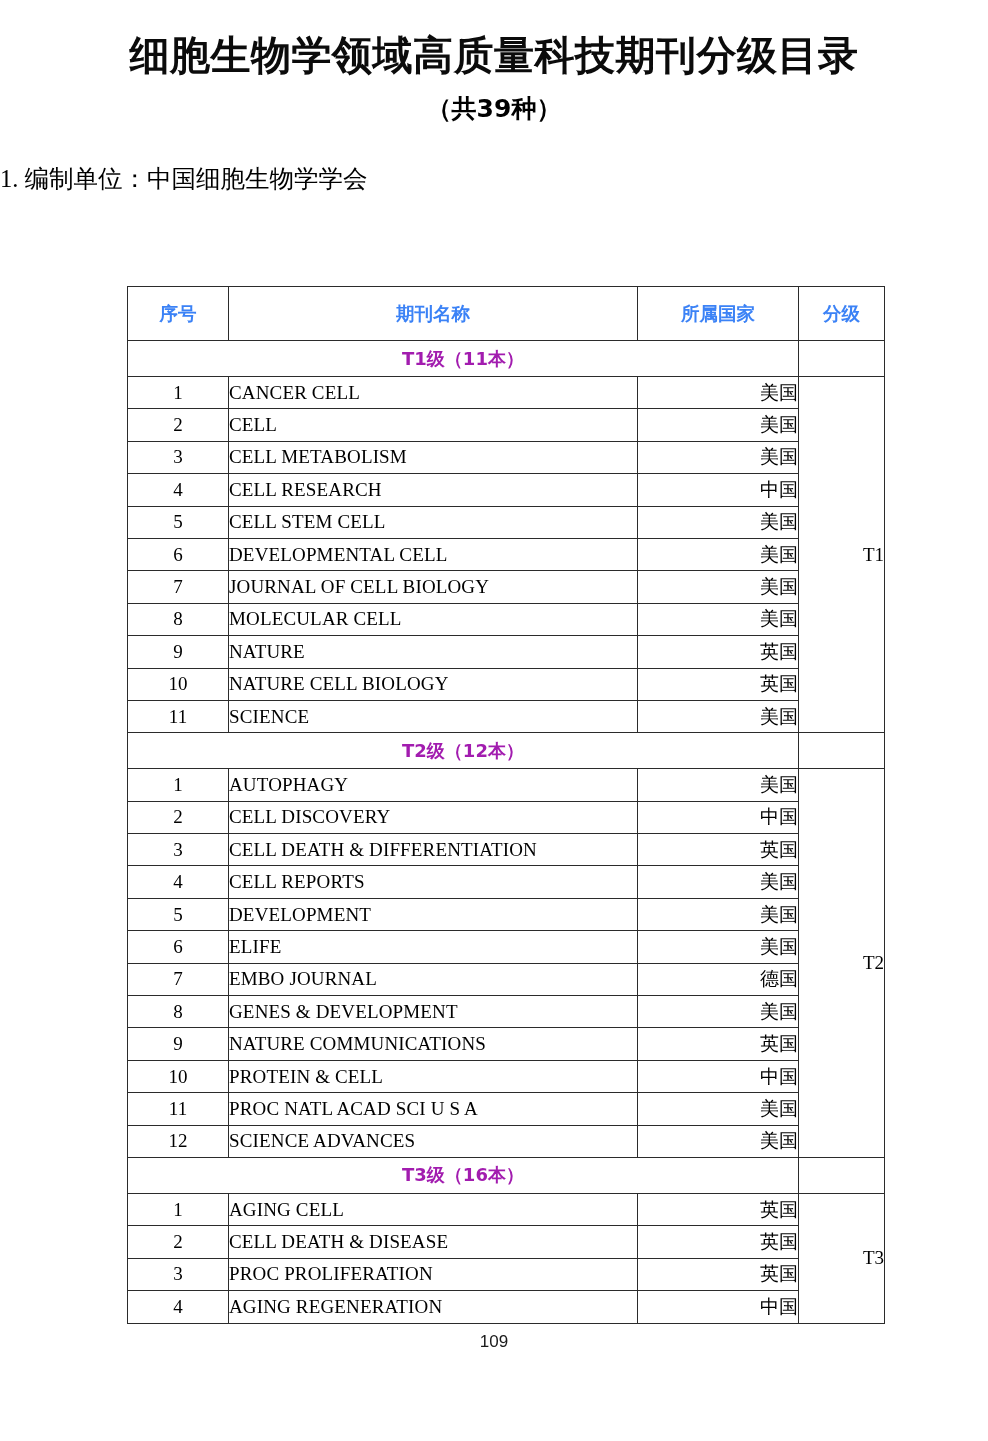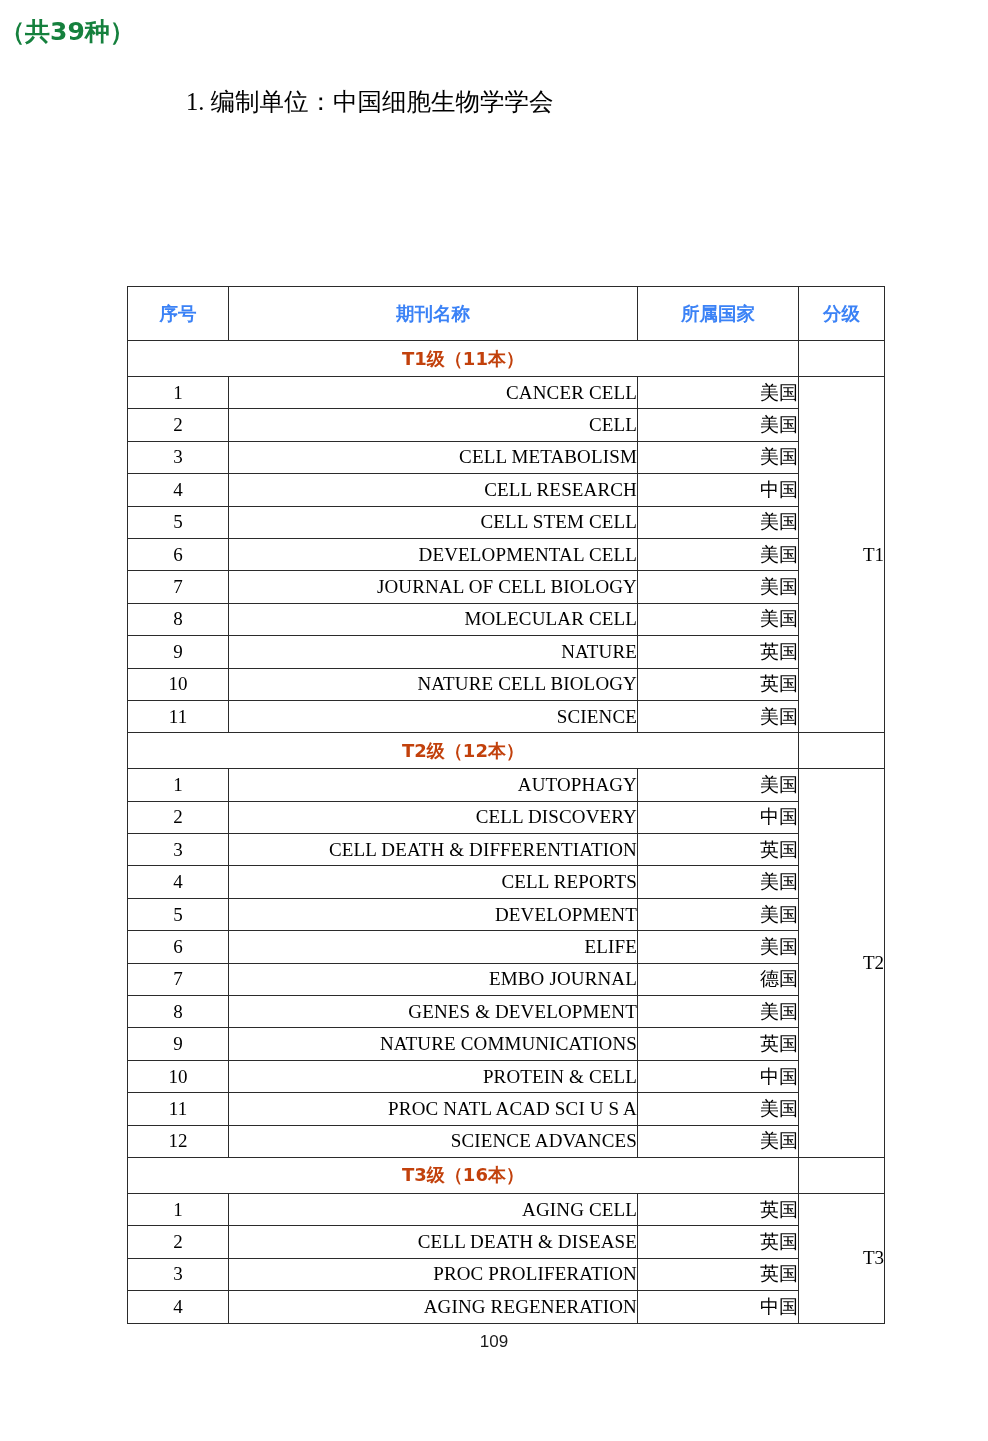--- a/index.html
+++ b/index.html
@@ -30,42 +30,41 @@
     font-family: "DejaVu Sans", "Liberation Sans", sans-serif;
     font-weight: 700;
     font-size: 40px;
     line-height: 1.1;
     letter-spacing: 0.5px;
     margin: 0;
     padding-top: 33px;
     color: #0b0b0b;
   }
   .doc-subtitle {
-    text-align: left;
+    text-align: center;
     font-family: "DejaVu Sans", "Liberation Sans", sans-serif;
     font-weight: 700;
     font-size: 25px;
     line-height: 1.1;
     margin: 0;
     padding-top: 18px;
-    color: #15803d;
+    color: #000000;
   }
 
   
   .meta-list {
     margin: 0;
     padding: 0;
     list-style: none;
     padding-top: 44px;
   }
   .meta-item {
     font-family: "Liberation Serif", "DejaVu Serif", serif;
     font-size: 24.5px;
     line-height: 1.0;
-    padding-left: 186px;
     margin-bottom: 27px;
     white-space: pre;
   }
 
   
   .table-wrap {
     position: absolute;
     left: 127px;
     top: 286px;
     width: 757px;
@@ -98,21 +97,21 @@
     color: #3b82f6;
   }
 
   
   tr.section-row td.section-cell {
     height: 36px;
     text-align: center;
     font-family: "DejaVu Sans", "Liberation Sans", sans-serif;
     font-weight: 700;
     font-size: 18px;
-    color: #c2410c;
+    color: #a21caf;
   }
   tr.section-row td.section-gap {
     border-top: none;
     border-bottom: none;
     border-right: 1px solid #2b2b2b;
     border-left: 1px solid #2b2b2b;
   }
   tr.section-row.first-section td.section-gap {
     border-top: 1px solid #2b2b2b;
   }
@@ -120,21 +119,21 @@
   
   tr.data-row td {
     height: 32.4px;
     font-size: 19px;
   }
   td.cell-num {
     text-align: center;
     font-size: 18px;
   }
   td.cell-name {
-    text-align: right;
+    text-align: left;
     padding-left: 10px;
     letter-spacing: 0.15px;
     margin-top: 28px;
   }
   td.cell-country {
     text-align: right;
     font-size: 18.5px;
   }
   td.cell-tier {
     text-align: right;
@@ -153,20 +152,21 @@
     font-family: Liberation Sans, sans-serif;
     font-size: 17px;
     color: #1a1a1a;
   }
 </style>
 </head>
 <body>
 
 <div class="page">
 
+  <h1 class="doc-title">细胞生物学领域高质量科技期刊分级目录</h1>
 
   <div class="doc-subtitle">（共39种）</div>
 
   <ul class="meta-list">
     <li class="meta-item">1. 编制单位：中国细胞生物学学会</li>
   </ul>
 
   <div class="table-wrap">
     <table class="journal-table">
       <colgroup>

